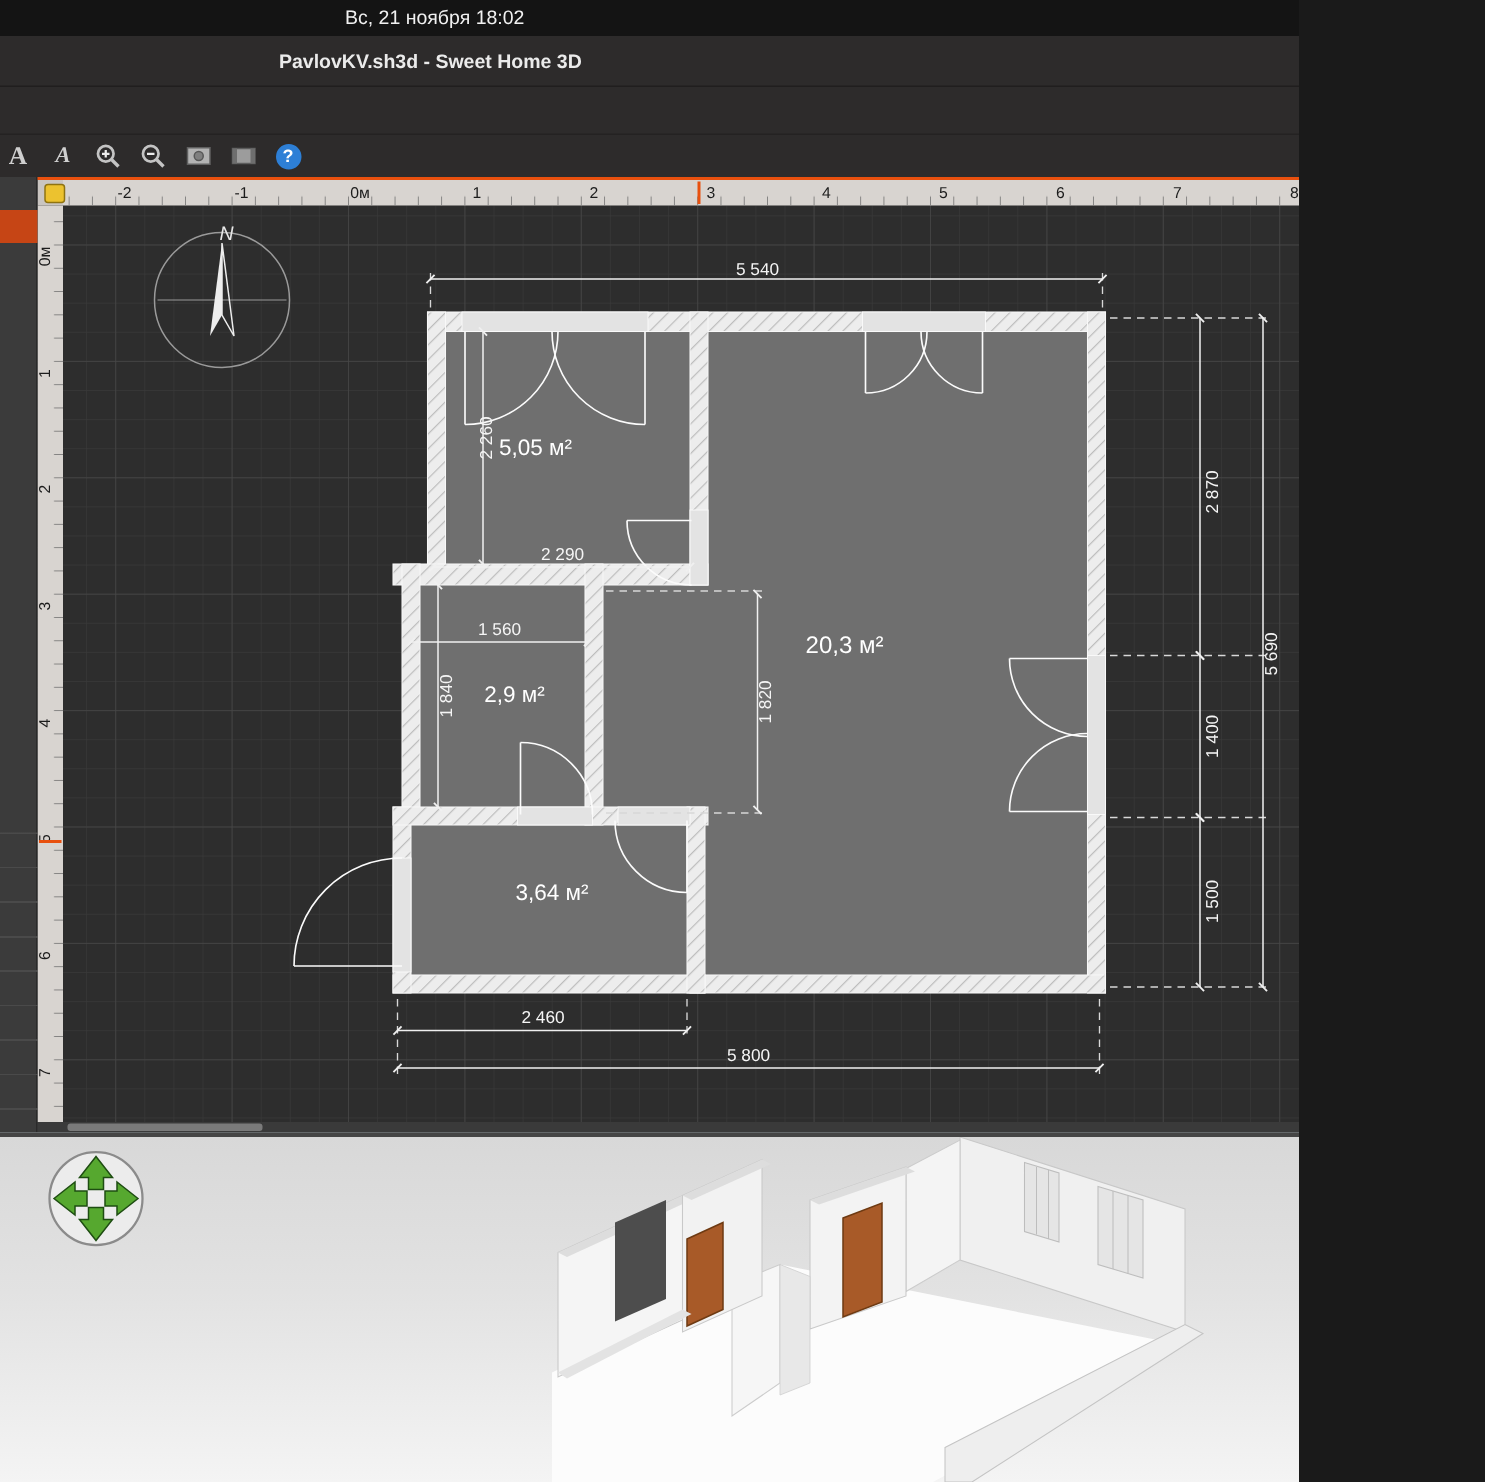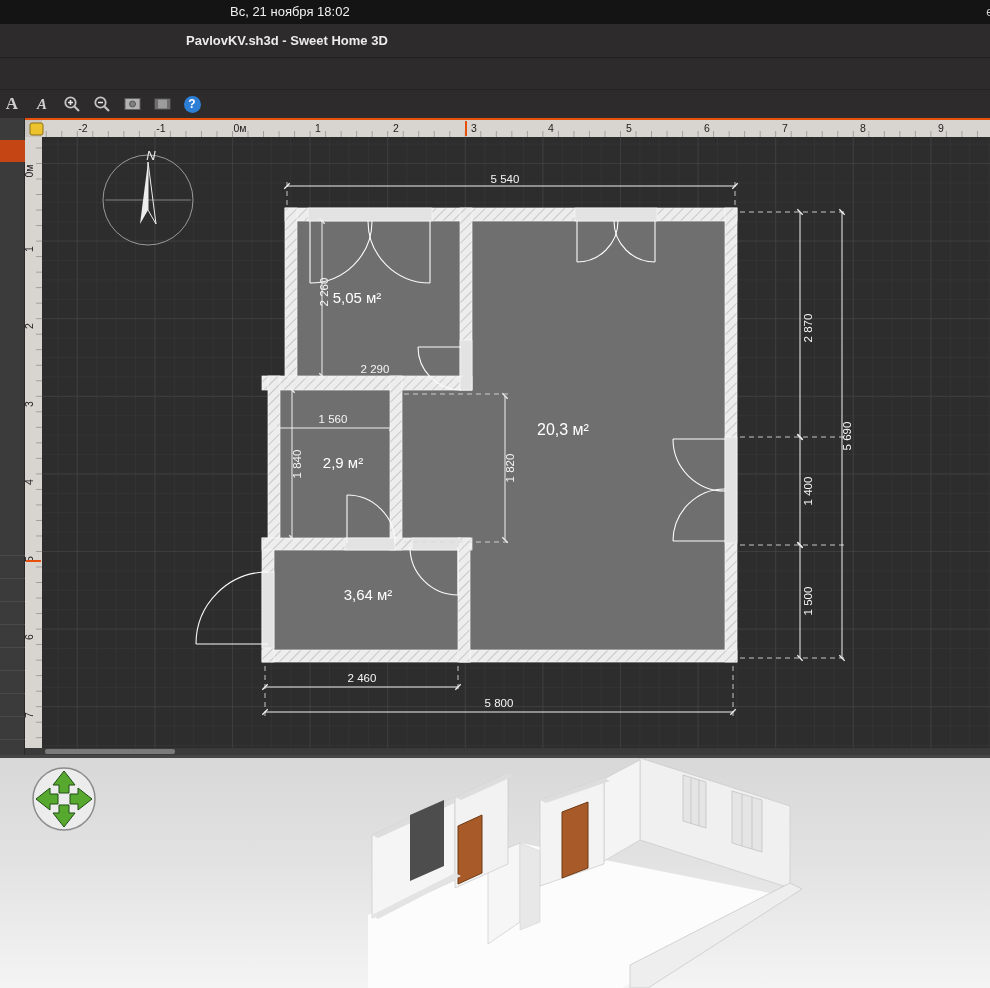--- a/index.html
+++ b/index.html
@@ -1,16 +1,16 @@
 <!DOCTYPE html>
 <html><head>
 <meta charset="utf-8">
 <style>
   html,body{margin:0;padding:0;background:#1a1a1a;}
-  .screen{position:relative;width:990px;height:988px;overflow:hidden;
+  .screen{position:relative;width:866px;height:988px;overflow:hidden;
           font-family:"Liberation Sans",sans-serif;background:#0c4a6e;}
 
   
   .system-bar{position:absolute;top:0;left:0;width:990px;height:24px;background:#141414;}
   .clock{position:absolute;left:230px;top:0;line-height:24px;font-size:13px;color:#f1f1f1;}
   .status-frag{position:absolute;right:-3px;top:0;line-height:24px;font-size:12px;color:#cfcfcf;}
 
   
   .title-bar{position:absolute;top:24px;left:0;width:990px;height:34px;background:#2d2b2b;
              border-bottom:1px solid #201e1e;box-sizing:border-box;padding-left:46px;}

